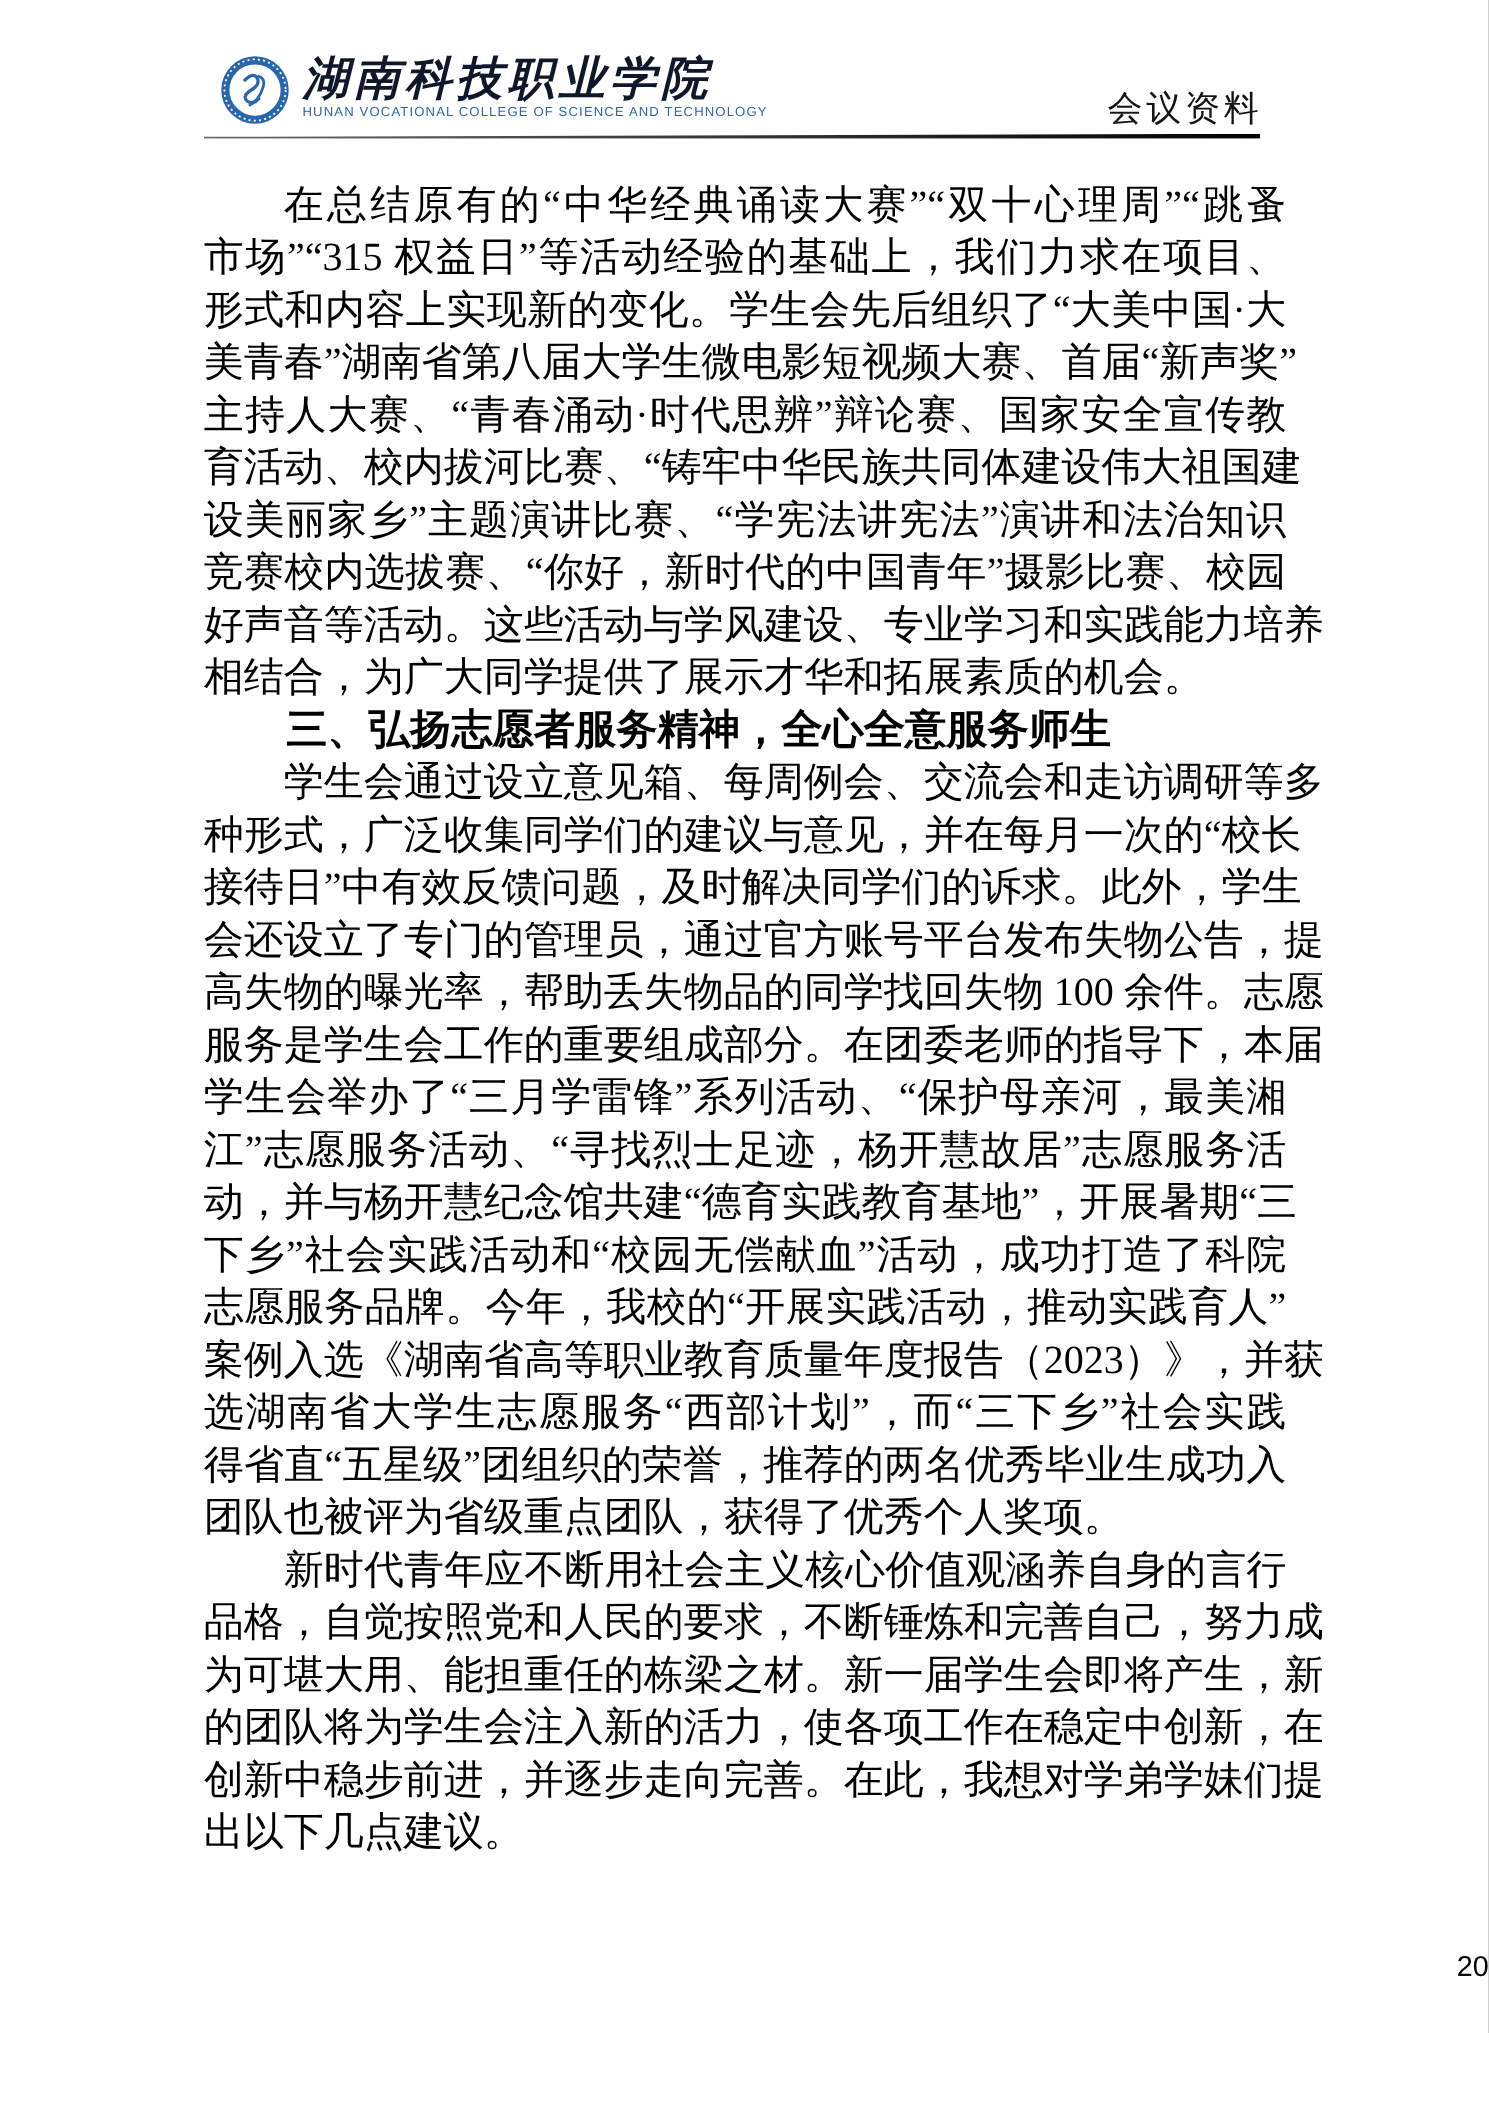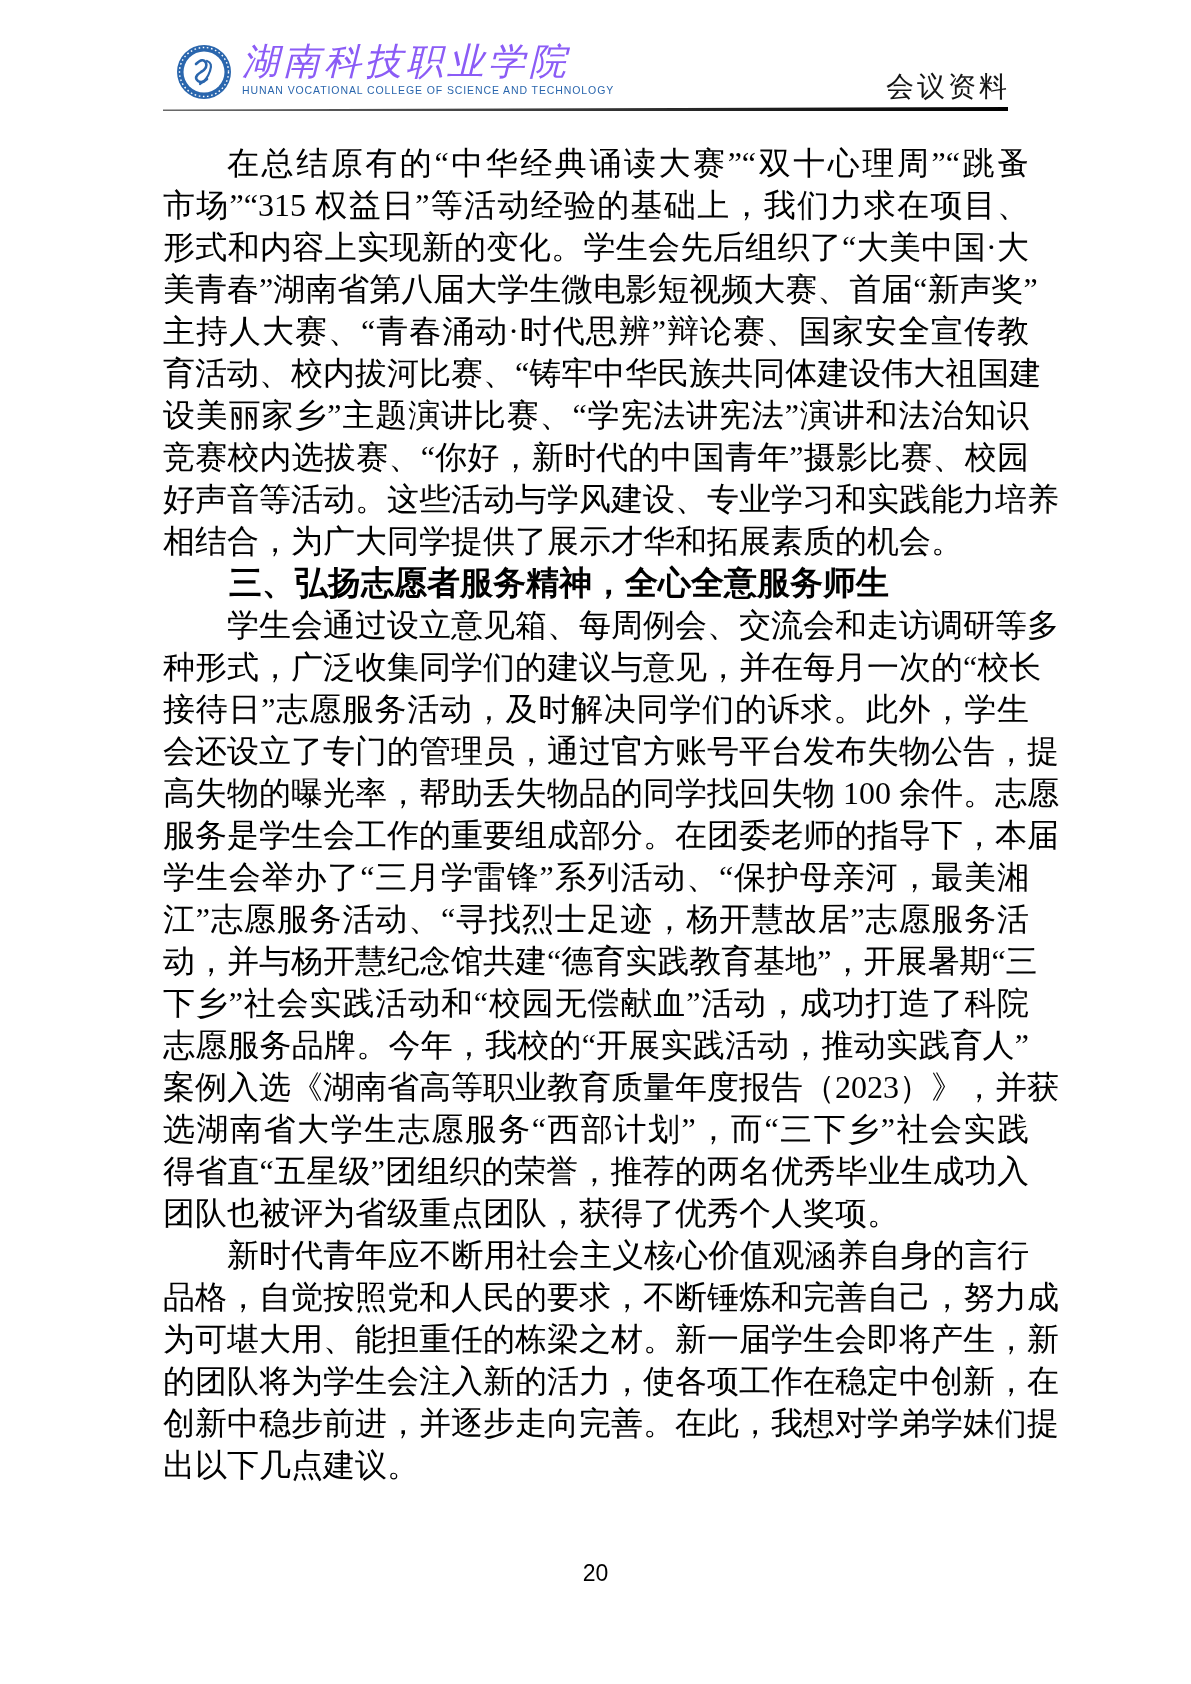--- a/index.html
+++ b/index.html
@@ -20,25 +20,25 @@
     left: 176px;
     top: 42px;
     display: flex;
     align-items: flex-start;
   }
   .emblem { width: 56px; height: 56px; flex: 0 0 auto; margin-top: 2px; }
   .logo-text { margin-left: 10px; }
   .logo-zh {
     font-family: "DejaVu Serif", serif;
     font-style: italic;
-    font-weight: 400;
+    font-weight: 700;
     font-size: 37px;
     line-height: 40px;
     letter-spacing: 4px;
-    color: #8b5cf6;
+    color: #0f172a;
     white-space: nowrap;
   }
   .logo-en {
     font-family: "Liberation Sans", "DejaVu Sans", sans-serif;
     font-size: 10.5px;
     letter-spacing: 0.9px;
     color: #2a66ad;
     margin-top: 2px;
     white-space: nowrap;
   }
@@ -85,21 +85,21 @@
     text-indent: 2em;
     white-space: nowrap;
   }
 
   
   .page-number {
     position: absolute;
     left: 0;
     right: 0;
     top: 1560px;
-    text-align: center;
+    text-align: right;
     font-family: "Liberation Sans", "DejaVu Sans", sans-serif;
     font-size: 23px;
     color: #000;
   }
 </style>
 </head>
 <body>
 
 <div class="page">
 
@@ -128,21 +128,21 @@
       <div class="line">美青春”湖南省第八届大学生微电影短视频大赛、首届“新声奖”</div>
       <div class="line">主持人大赛、“青春涌动·时代思辨”辩论赛、国家安全宣传教</div>
       <div class="line">育活动、校内拔河比赛、“铸牢中华民族共同体建设伟大祖国建</div>
       <div class="line">设美丽家乡”主题演讲比赛、“学宪法讲宪法”演讲和法治知识</div>
       <div class="line">竞赛校内选拔赛、“你好，新时代的中国青年”摄影比赛、校园</div>
       <div class="line">好声音等活动。这些活动与学风建设、专业学习和实践能力培养</div>
       <div class="line para-end">相结合，为广大同学提供了展示才华和拓展素质的机会。</div>
       <div class="line heading">三、弘扬志愿者服务精神，全心全意服务师生</div>
       <div class="line first">学生会通过设立意见箱、每周例会、交流会和走访调研等多</div>
       <div class="line">种形式，广泛收集同学们的建议与意见，并在每月一次的“校长</div>
-      <div class="line">接待日”志愿服务活动，及时解决同学们的诉求。此外，学生</div>
+      <div class="line">接待日”中有效反馈问题，及时解决同学们的诉求。此外，学生</div>
       <div class="line">会还设立了专门的管理员，通过官方账号平台发布失物公告，提</div>
       <div class="line">高失物的曝光率，帮助丢失物品的同学找回失物 100 余件。志愿</div>
       <div class="line">服务是学生会工作的重要组成部分。在团委老师的指导下，本届</div>
       <div class="line">学生会举办了“三月学雷锋”系列活动、“保护母亲河，最美湘</div>
       <div class="line">江”志愿服务活动、“寻找烈士足迹，杨开慧故居”志愿服务活</div>
       <div class="line">动，并与杨开慧纪念馆共建“德育实践教育基地”，开展暑期“三</div>
       <div class="line">下乡”社会实践活动和“校园无偿献血”活动，成功打造了科院</div>
       <div class="line">志愿服务品牌。今年，我校的“开展实践活动，推动实践育人”</div>
       <div class="line">案例入选《湖南省高等职业教育质量年度报告（2023）》，并获</div>
       <div class="line">选湖南省大学生志愿服务“西部计划”，而“三下乡”社会实践</div>

